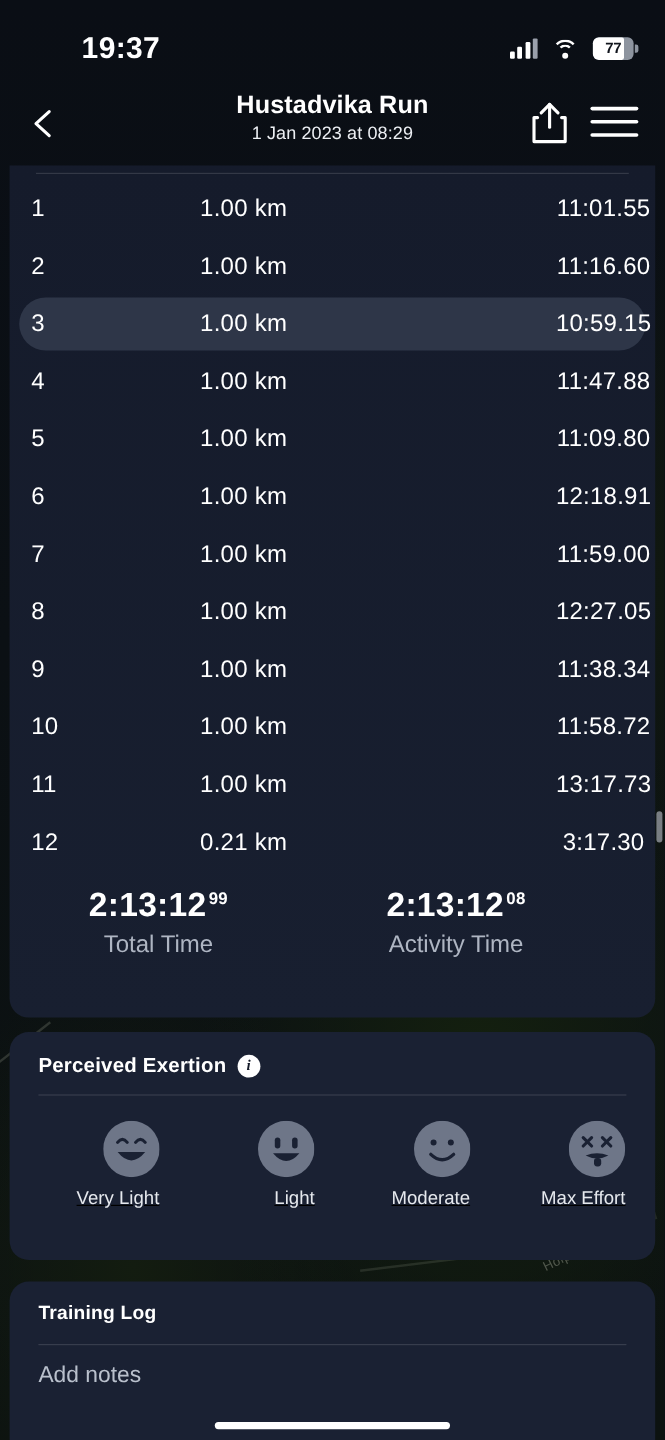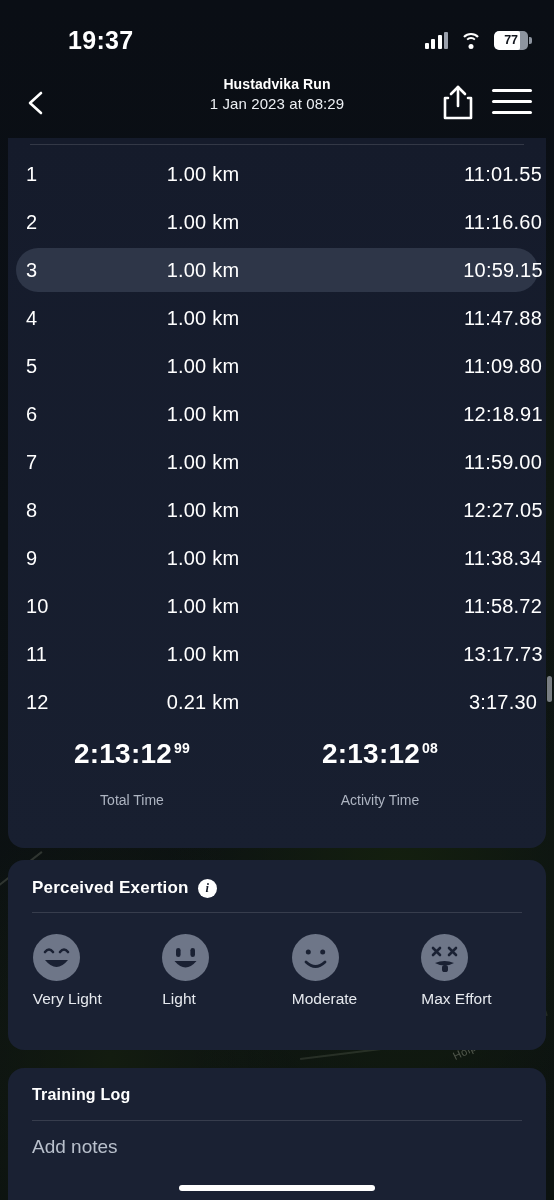--- a/index.html
+++ b/index.html
@@ -92,21 +92,21 @@
     position:absolute; left:0; top:72px; width:554px; height:62px; z-index:40;
   }
   #back-button {
     position:absolute; left:16px; top:10px; width:42px; height:42px;
     cursor:pointer;
   }
   #back-button svg { position:absolute; left:8px; top:8px; }
   #title-block {
     position:absolute; left:0; right:0; top:4px; text-align:center;
   }
-  #nav-title { color:#fff; font-size:14px; font-weight:bold; letter-spacing:.1px; }
+  #nav-title { color:#fff; font-size:21px; font-weight:bold; letter-spacing:.1px; }
   #nav-subtitle { color:#eceff3; font-size:15px; margin-top:3px; letter-spacing:.1px; }
   #share-button { position:absolute; right:78px; top:11px; width:36px; height:40px; cursor:pointer; }
   #menu-button { position:absolute; right:22px; top:17px; width:40px; height:28px; cursor:pointer; }
   #menu-button i {
     display:block; height:3.4px; background:#fff; border-radius:2px; margin-bottom:7.5px;
   }
   
   .card {
     position:absolute; left:8px; width:538px;
     background:#1a2133;
@@ -146,21 +146,21 @@
   #totals {
     position:absolute; left:0; top:600px; width:496px;
     display:flex;
   }
   .total-block { flex:1; text-align:center; }
   .total-value {
     color:#fff; font-size:28px; font-weight:bold; letter-spacing:.2px;
     display:inline-flex; align-items:flex-start;
   }
   .total-value sup { font-size:14px; font-weight:bold; margin-left:2px; margin-top:2px; }
-  .total-label { color:#aeb5c2; font-size:14px; margin-top:22px; }
+  .total-label { color:#aeb5c2; font-size:20px; margin-top:6px; }
   
   #exertion-card { top:860px; height:190px; }
   #exertion-header {
     position:absolute; left:24px; top:18px;
     display:flex; align-items:center; gap:9px;
   }
   #exertion-title { color:#fff; font-size:17px; font-weight:bold; letter-spacing:.2px; }
   .info-icon {
     width:19px; height:19px; border-radius:50%; background:#fff;
     display:flex; align-items:center; justify-content:center;
@@ -170,21 +170,21 @@
   #exertion-divider {
     position:absolute; left:24px; right:24px; top:52px; height:1px;
     background:rgba(255,255,255,0.13);
   }
   #exertion-options {
     position:absolute; left:10px; right:10px; top:74px;
     display:flex; justify-content:space-around;
   }
   .exertion-item {
     width:100px; text-align:center; cursor:pointer;
-    display:flex; flex-direction:column; align-items:flex-start;
+    display:flex; flex-direction:column; align-items:flex-end;text-decoration:underline;
   }
   .face { width:47px; height:47px; }
   .exertion-label {
     color:#e6e9ee; font-size:15.5px; margin-top:8px; line-height:1.32;
   }
   
   #training-card { top:1068px; height:132px; border-radius:16px 16px 0 0; }
   #training-title {
     position:absolute; left:24px; top:18px;
     color:#fff; font-size:16px; font-weight:bold; letter-spacing:.2px;

